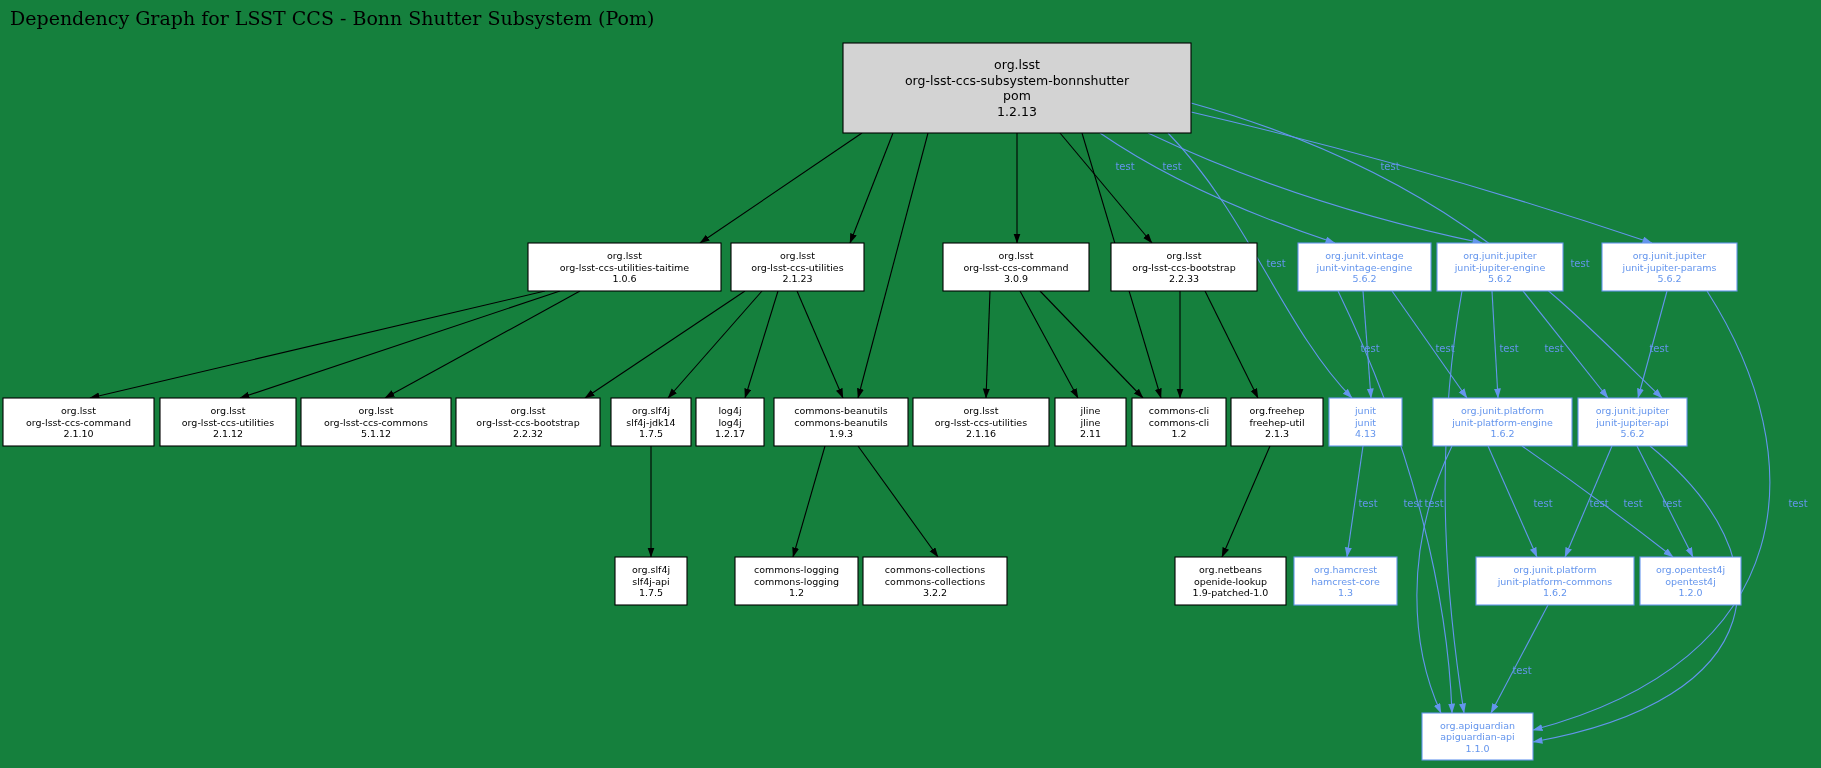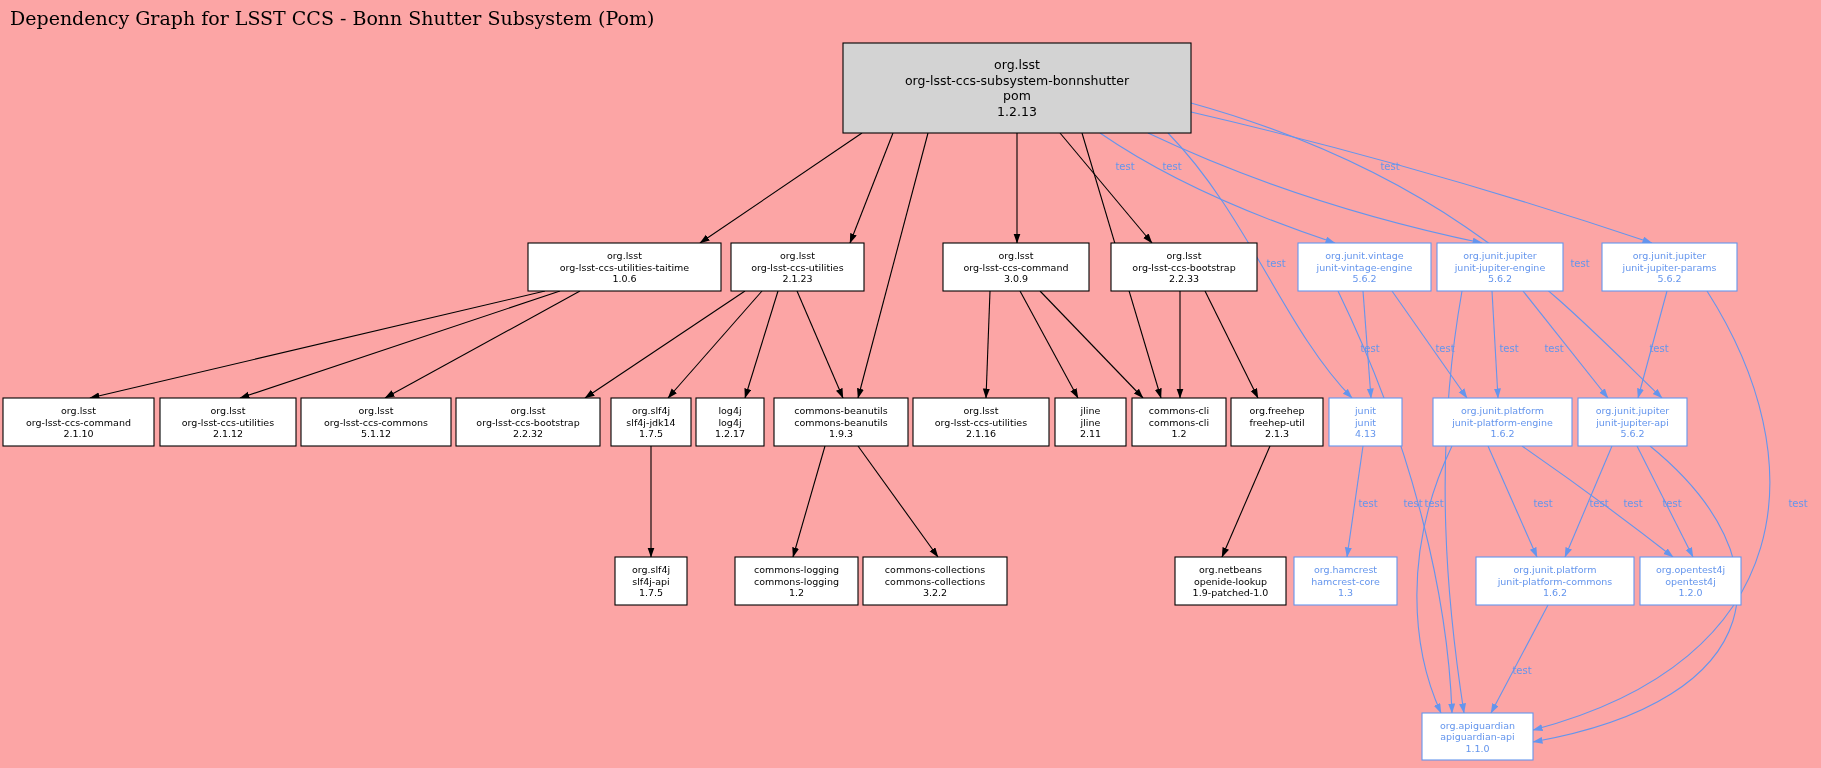--- a/index.html
+++ b/index.html
@@ -1,16 +1,16 @@
 <!DOCTYPE html>
 <html><head>
 <meta charset="utf-8">
 <style>
   html,body{margin:0;padding:0;background:#ffffff;}
-  .stage{position:relative;width:1821px;height:768px;background:#fca5a5;overflow:hidden;
+  .stage{position:relative;width:1821px;height:768px;background:#15803d;overflow:hidden;
          font-family:"DejaVu Sans", sans-serif;}
   svg{display:block;}
   .graph-title{font-family:"DejaVu Serif", serif;font-size:19px;fill:#000000;}
   .node-label{font-family:"DejaVu Sans", sans-serif;font-size:9.5px;text-anchor:middle;}
   .root-label{font-family:"DejaVu Sans", sans-serif;font-size:12.5px;text-anchor:middle;}
   .edge-label{font-family:"DejaVu Sans", sans-serif;font-size:10px;text-anchor:middle;}
   .edge{fill:none;stroke-width:1.1;}
 </style>
 </head>
 <body>

